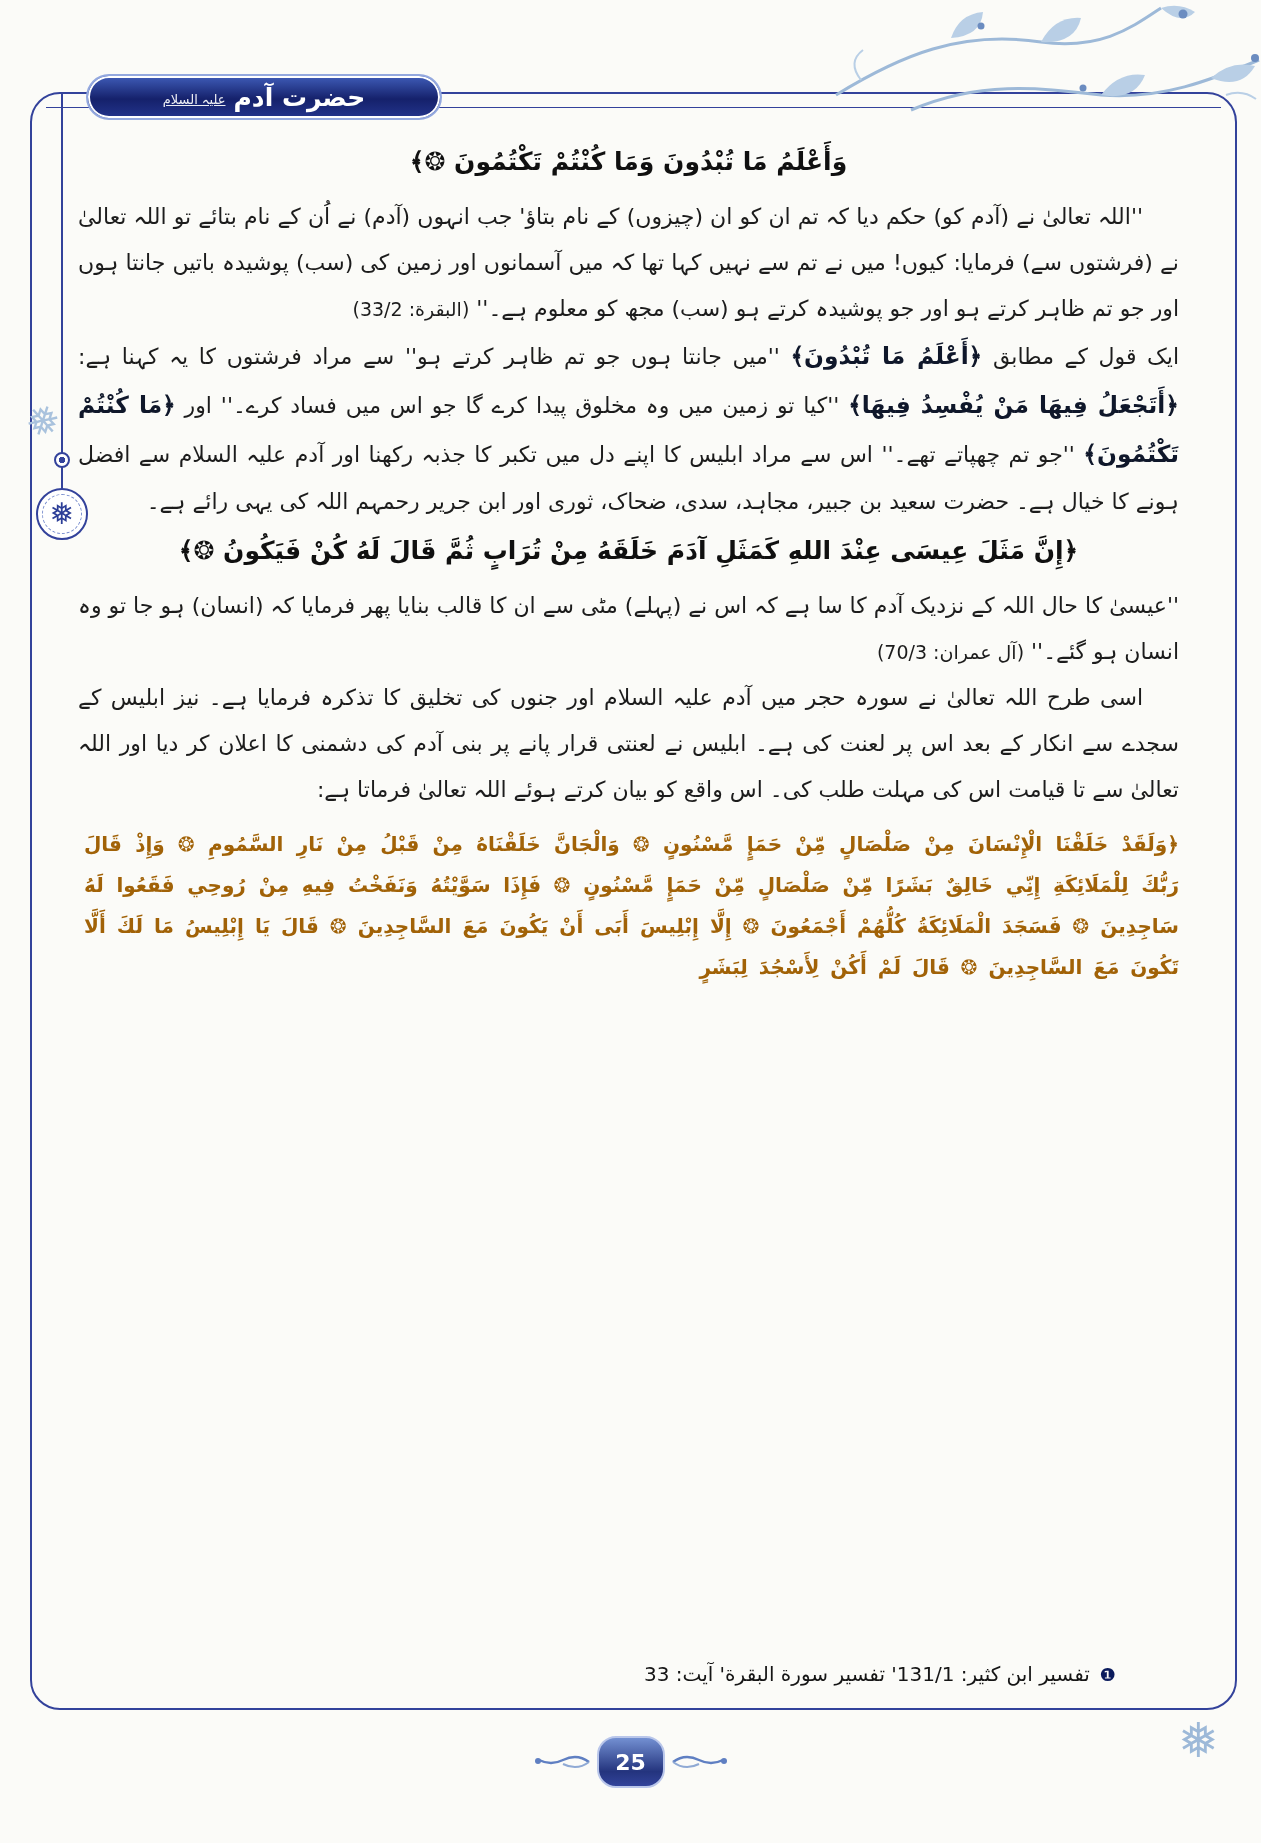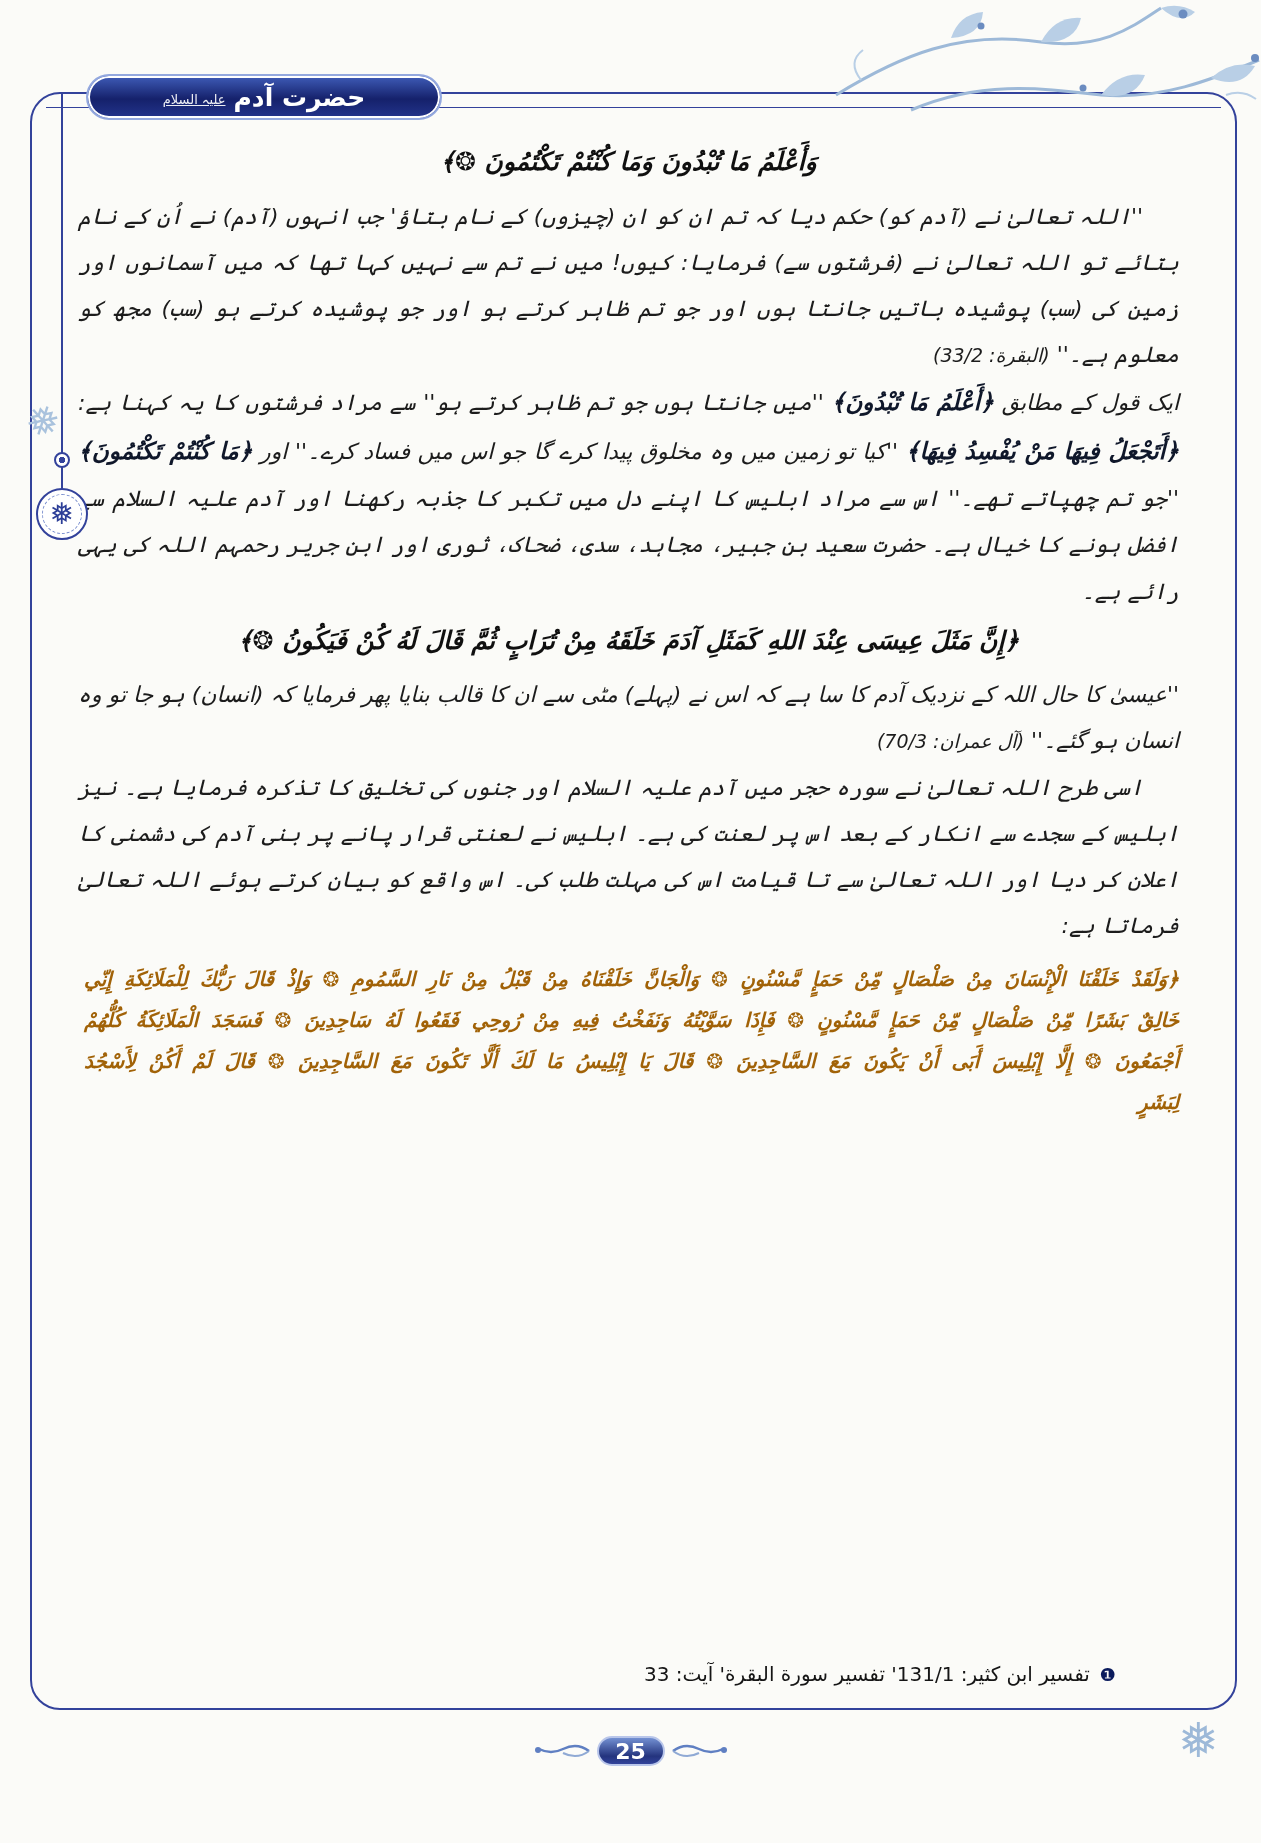--- a/index.html
+++ b/index.html
@@ -43,21 +43,21 @@
     position:absolute; left:36px; top:488px; width:52px; height:52px;
     border:2px solid #33429b; border-radius:50%; background:#ffffff;
     outline:1px dashed #7c90cf; outline-offset:-7px;
     display:flex; align-items:center; justify-content:center; z-index:3;
   }
   .medallion .snow { color:#2c3e97; font-size:30px; line-height:1; }
   .bottom-snow { position:absolute; left:1178px; top:1712px; color:#9db9d8; font-size:48px; z-index:3; }
   
   .content {
     position:absolute; left:78px; right:82px; top:136px;
-    direction:rtl; z-index:2;font-style:italic;
+    direction:rtl; z-index:2;
   }
   .verse-c {
     text-align:center; font-weight:bold; font-size:25px; line-height:1.9;
     color:#101010; margin:2px 0 8px;
   }
   .urdu {
     font-size:22px; line-height:2.1; text-align:justify; color:#1c1c1c;
   }
   .indent { text-indent:36px; }
   .ar { font-weight:bold; font-size:1.06em; color:#0f172a; }
@@ -76,21 +76,21 @@
   .footnote {
     position:absolute; right:145px; left:145px; top:1662px;
     direction:rtl; text-align:right; font-size:20px; color:#151515; z-index:2;
   }
   .fn-marker { color:#0a1a5c; font-size:18px; margin-left:10px; }
   .page-badge {
     position:absolute; left:50%; top:1736px; transform:translateX(-50%);
     display:flex; align-items:center; gap:6px; z-index:4;
   }
   .badge-pill {
-    min-width:68px; height:30px; padding:0 14px; border-radius:19px;
+    min-width:68px; height:52px; padding:0 14px; border-radius:19px;
     background:linear-gradient(180deg,#7390d2 0%,#24347e 70%,#32439a 100%);
     border:2px solid #b9c6ea;
     color:#ffffff; font-size:22px; font-weight:bold;
     display:flex; align-items:center; justify-content:center;
   }
   .wing-l { transform:scaleX(-1); }
 </style>
 </head>
 <body>
 

